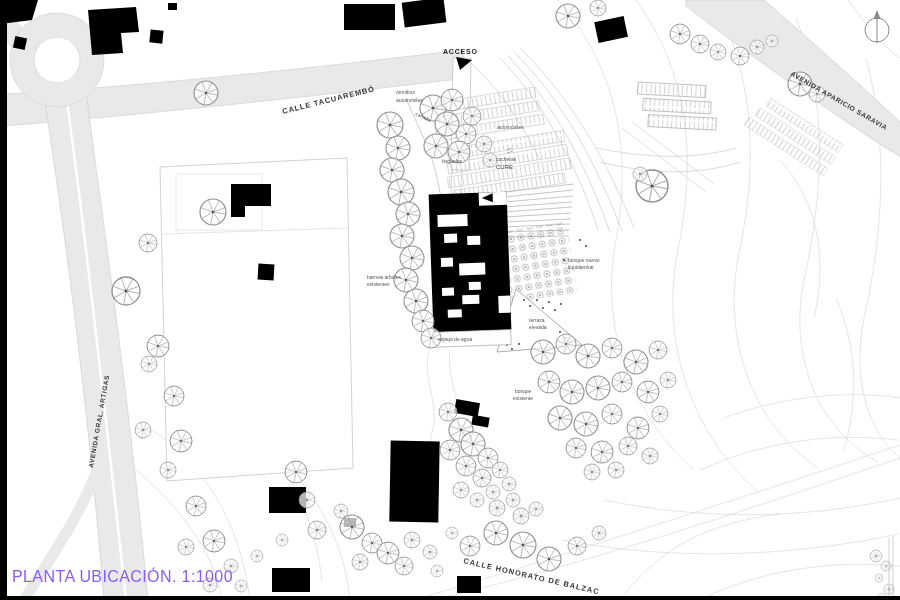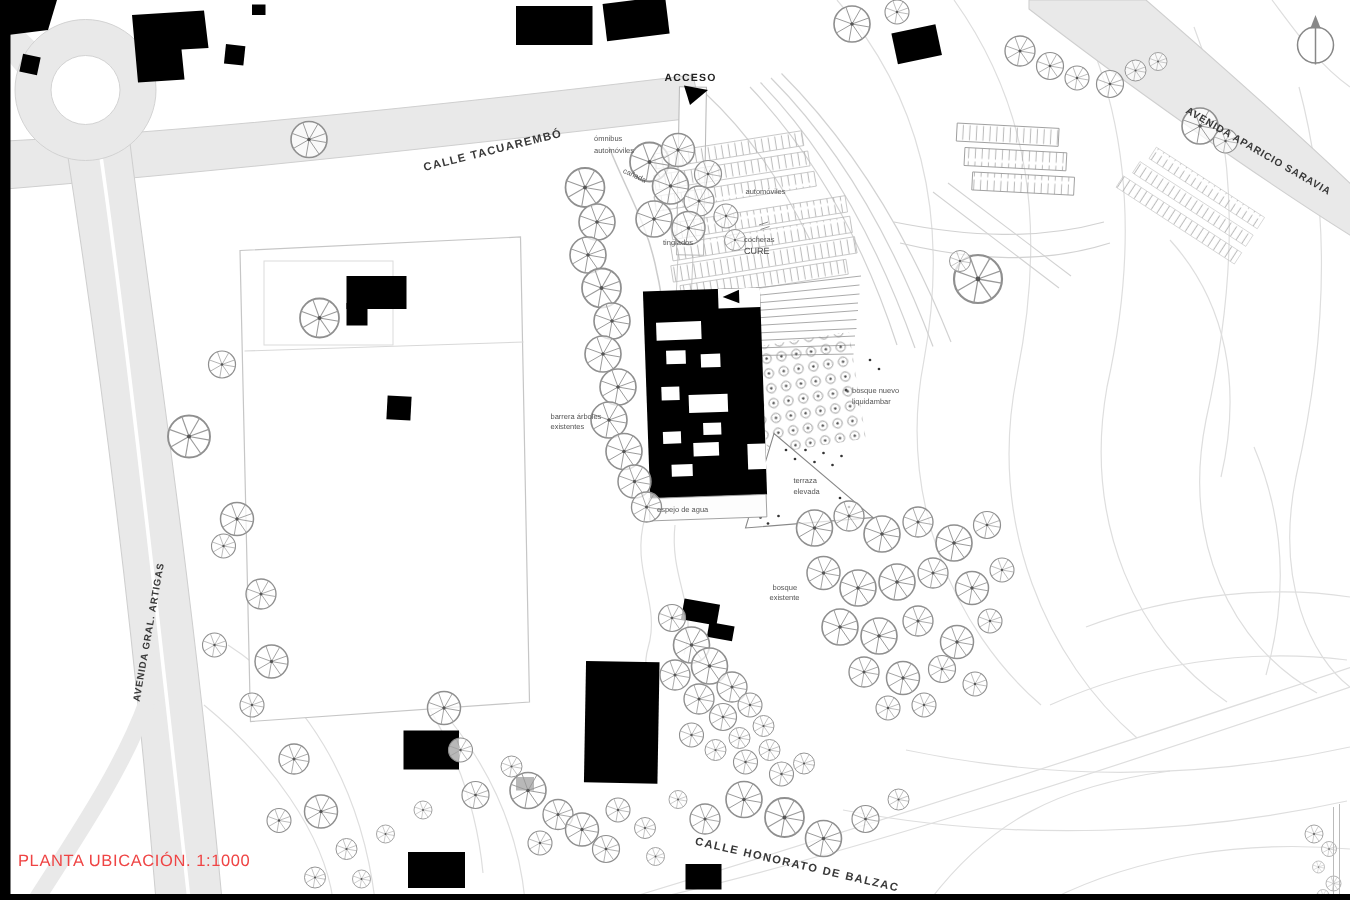--- a/index.html
+++ b/index.html
@@ -3,21 +3,21 @@
 <meta charset="utf-8">
 <style>
   html,body{margin:0;padding:0;background:#ffffff;}
   .stage{position:relative;width:900px;height:600px;overflow:hidden;background:#fff;
          font-family:"Liberation Sans",sans-serif;}
   svg{display:block;}
   svg text{font-family:"Liberation Sans",sans-serif;}
   .t-street{font-weight:bold;fill:#383838;}
   .t-tiny{font-size:5px;fill:#555;}
   .t-acceso{font-size:7px;fill:#222;font-weight:600;letter-spacing:.8px;}
-  .title{position:absolute;left:12px;top:568px;font-size:11px;color:#ef4444;letter-spacing:.4px;}
+  .title{position:absolute;left:12px;top:568px;font-size:16px;color:#8b5cf6;letter-spacing:.4px;}
 </style>
 </head>
 <body>
 
 <div class="stage">
 <svg width="900" height="600" viewBox="0 0 900 600">
   <defs>
     <g id="tree-sym">
       <circle r="10" fill="#ffffff" fill-opacity="0.72" stroke="#8f8f8f" stroke-width="0.9"></circle>
       <g stroke="#9a9a9a" stroke-width="0.55">

